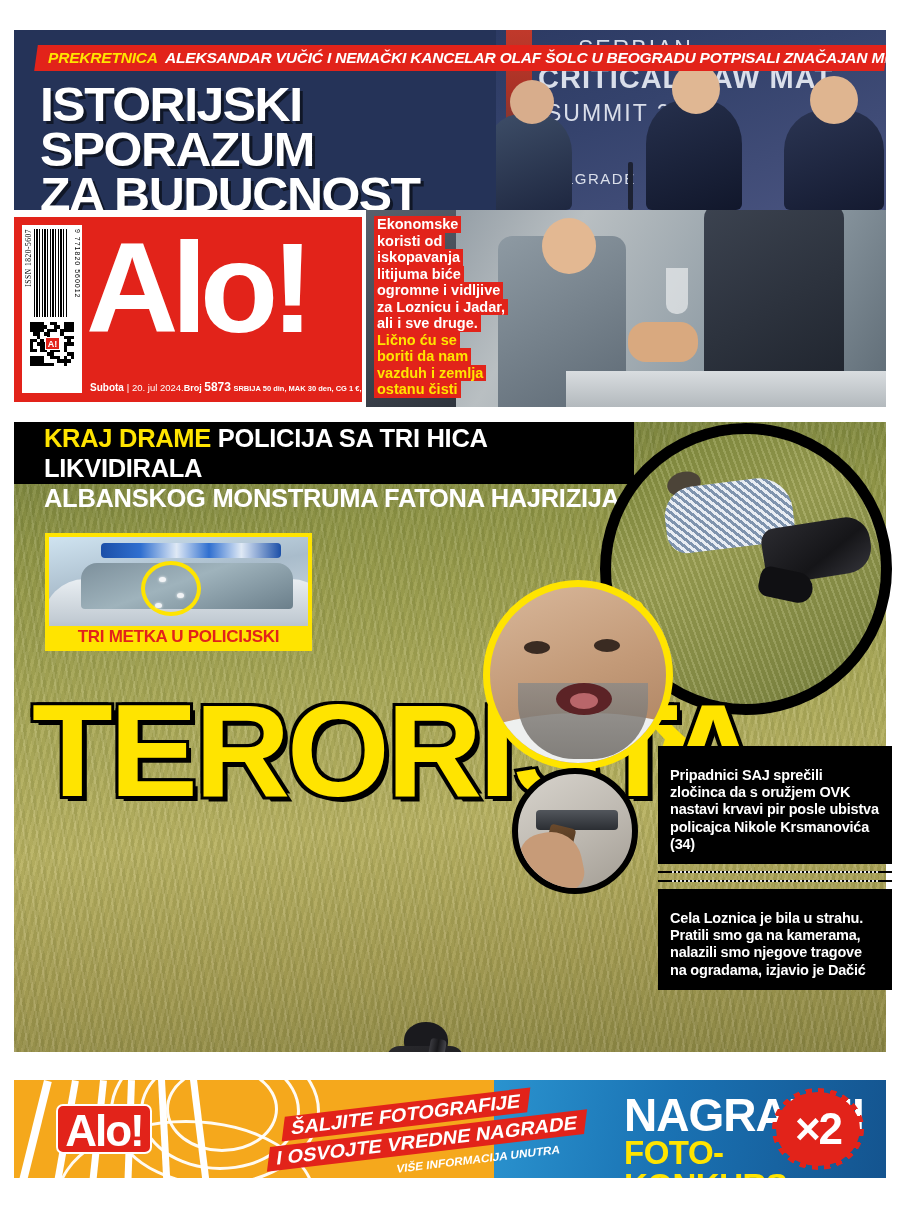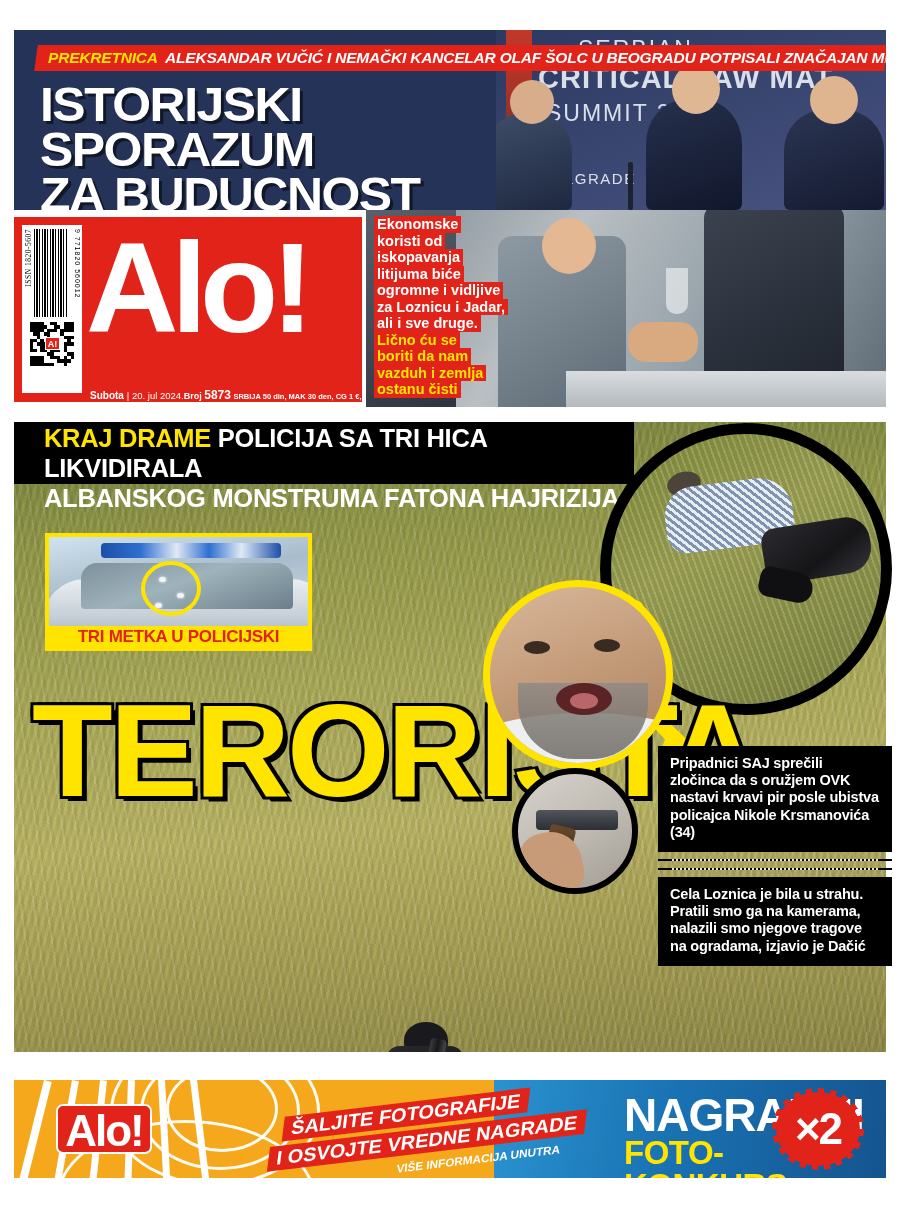--- a/index.html
+++ b/index.html
@@ -54,21 +54,21 @@
          font-size:7px; letter-spacing:1px; color:#000; }
   .qr { position:absolute; left:8px; top:97px; width:44px; height:44px; }
   .qr-cell { position:absolute; background:#000; }
   .qr-logo { position:absolute; left:15px; top:15px; width:15px; height:13px;
              background:#e2231a; color:#fff; font-size:9px; font-weight:700;
              display:flex; align-items:center; justify-content:center;
              border:1px solid #fff; }
   .alo-logo { position:absolute; left:72px; top:10px; width:268px; height:132px;
               color:#fff; font-weight:700; font-size:128px; line-height:122px;
               letter-spacing:-7px; font-family:"Liberation Sans", sans-serif; }
-  .dateline { position:absolute; left:76px; bottom:0; width:266px;
+  .dateline { position:absolute; left:76px; bottom:8px; width:266px;
               display:flex; justify-content:space-between; align-items:baseline;
               color:#fff; }
   .dl-left { font-size:10px; font-weight:700; white-space:nowrap; }
   .dl-left i { font-style:normal; font-weight:400; font-size:9.5px; }
   .dl-right { font-size:9px; font-weight:700; white-space:nowrap; }
   .dl-right b { font-size:12px; }
   .dl-right u { text-decoration:none; font-size:7.5px; }
 
   
   .mast-photo { position:absolute; left:366px; top:210px; width:520px; height:197px;
@@ -181,21 +181,21 @@
   .sd-helm { position:absolute; left:48px; top:0; width:44px; height:36px;
              background:#1a1a1e; border-radius:50% 50% 42% 42%; }
   .sd-rifle { position:absolute; left:62px; top:16px; width:16px; height:150px;
               background:linear-gradient(90deg,#3a3a3f 0%,#18181b 50%,#46464c 100%);
               border-radius:4px; transform:rotate(10deg); }
   .sd-arm { position:absolute; width:24px; background:#1d1d21; border-radius:10px; }
 
   .info-col { position:absolute; left:658px; top:746px; width:234px; z-index:8; }
   .info-box { background:#000; padding:9px 12px 11px 12px; }
   .info-box p { font-weight:700; font-size:14.5px; line-height:17.2px;
-                letter-spacing:-.2px; }
+                letter-spacing:-.2px;margin-top:12px; }
   .info-box.white p { color:#ffffff; }
   .info-box.yellow p { color:#ffe400; }
   .dotdiv { height:0; border-top:2px dotted #ffffff; margin:7px 2px; opacity:.9; }
 
   
   .promo { position:absolute; left:14px; top:1080px; width:872px; height:98px;
            overflow:hidden; background:#1a6fb0; }
   .promo-yellow { position:absolute; left:0; top:0; width:540px; height:98px;
                   background:#f5a81c; }
   .promo-yellow::after { content:""; position:absolute; right:-46px; top:0;

